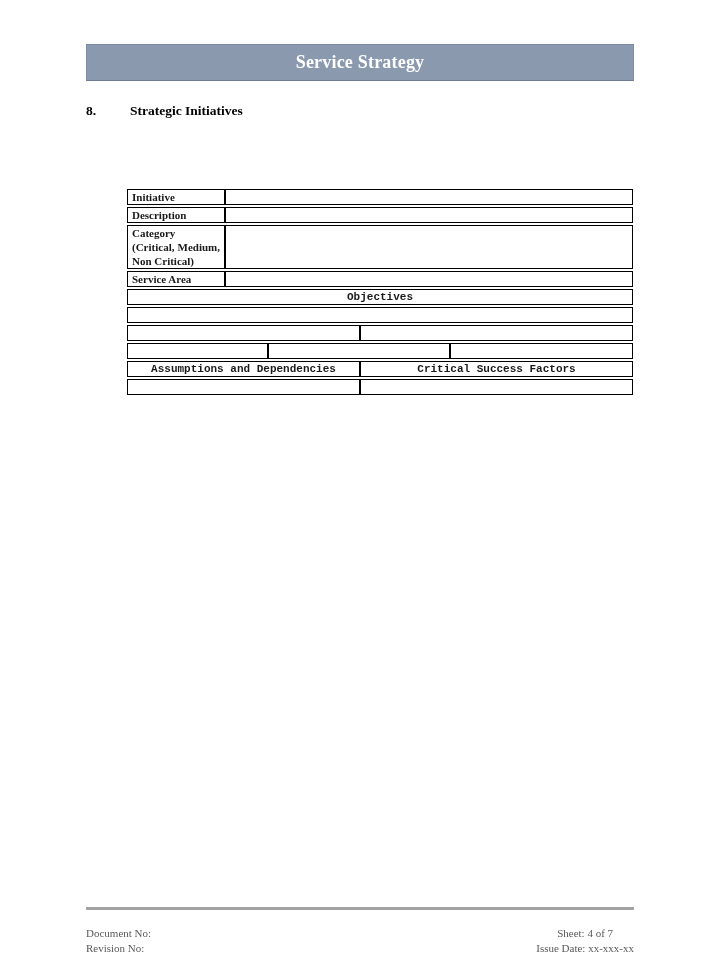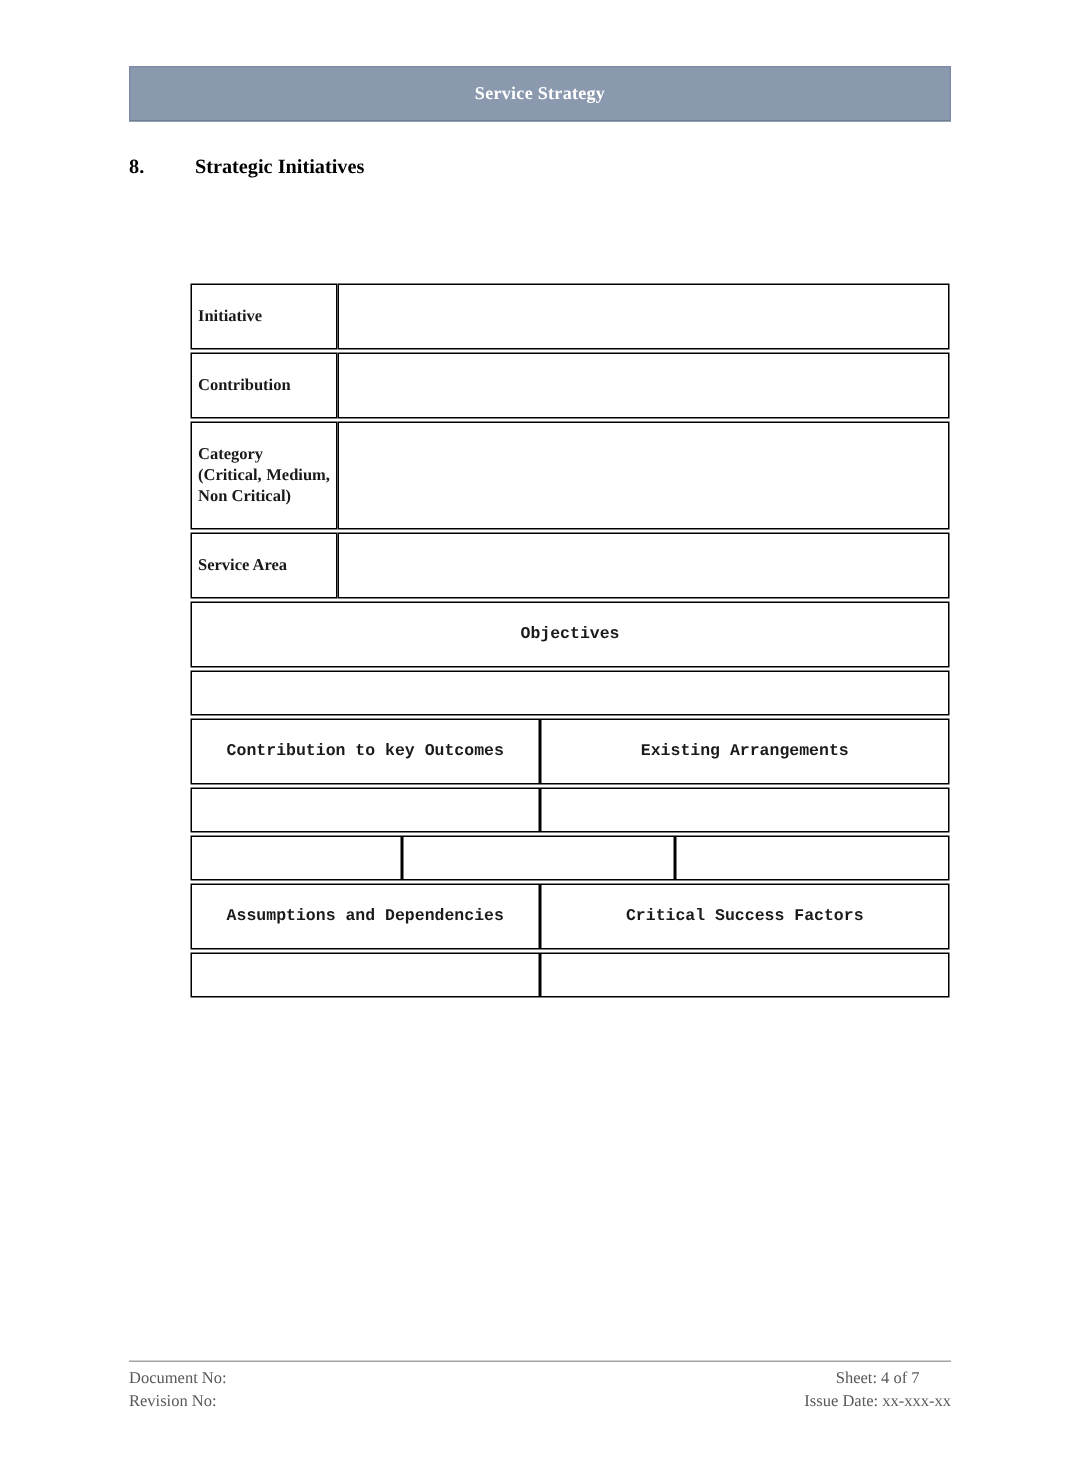--- a/index.html
+++ b/index.html
@@ -20,21 +20,21 @@
     position: absolute;
     left: 86px; top: 44px;
     width: 548px; height: 37px;
     background: #8b99af;
     border: 1px solid #7c8ca4;
     border-bottom-color: #6d7d96;
     display: flex; align-items: center; justify-content: center;
   }
   .title-bar .title-text {
     color: #ffffff;
-    font-size: 12px;
+    font-size: 18px;
     font-weight: bold;
     letter-spacing: 0.2px;
   }
   
   .section-heading {
     position: absolute;
     left: 86px; top: 103px;
     width: 548px;
     display: flex;
     font-weight: bold;
@@ -56,39 +56,39 @@
     position: absolute;
     left: 127px; top: 187px;
     width: 506px;
     border-collapse: separate;
     border-spacing: 0 2px;
     table-layout: fixed;
   }
   table.form-table td {
     border: 1px solid #000000;
     height: 16px;
-    padding: 14px 4px;
+    padding: 0 4px;
     font-size: 11px;
     font-weight: bold;
     line-height: 14px;
     vertical-align: middle;
     overflow: hidden;
     background: #ffffff;
   }
   td.head { background: #d9d9d9; }
   td.center { text-align: center; font-family: Liberation Mono, monospace; }
   td.cat-label { height: 62px; text-align: justify; vertical-align: top; padding-top: 1px; }
   td.cat-value { height: 62px; }
   
   .footer {
     position: absolute;
     left: 86px; top: 907px;
     width: 548px;
-    border-top: 1px solid #a3a3a3;
-    padding-top: 4px;
+    border-top: 3px solid #a3a3a3;
+    padding-top: 16px;
     display: flex;
     justify-content: space-between;
     font-size: 11px;
     line-height: 15px;
     color: #595959;
   }
   .footer .right { text-align: center; }
 </style>
 </head>
 <body>
@@ -112,40 +112,36 @@
         <col style="width:92px">
         <col style="width:90px">
         <col style="width:183px">
     </colgroup>
     <tbody>
       <tr>
         <td class="head">Initiative</td>
         <td colspan="4"></td>
       </tr>
       <tr>
-        <td class="head">Contribution</td>
+        <td class="head">Description</td>
         <td colspan="4"></td>
       </tr>
       <tr>
         <td class="head cat-label">Category (Critical, Medium, Non Critical)</td>
         <td colspan="4" class="cat-value"></td>
       </tr>
       <tr>
         <td class="head">Service Area</td>
         <td colspan="4"></td>
       </tr>
       <tr>
         <td colspan="5" class="head center">Objectives</td>
       </tr>
       <tr>
         <td colspan="5"></td>
-      </tr>
-      <tr>
-        <td colspan="3" class="head center">Contribution to key Outcomes</td>
-        <td colspan="2" class="head center">Existing Arrangements</td>
       </tr>
       <tr>
         <td colspan="3"></td>
         <td colspan="2"></td>
       </tr>
       <tr>
         <td colspan="2"></td>
         <td colspan="2"></td>
         <td></td>
       </tr>

